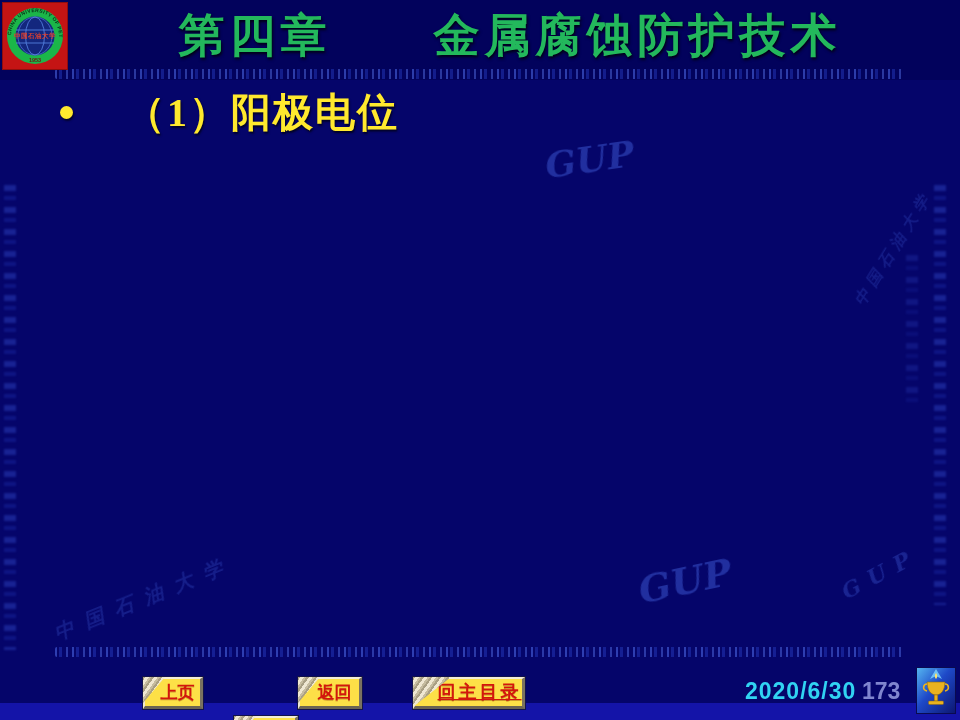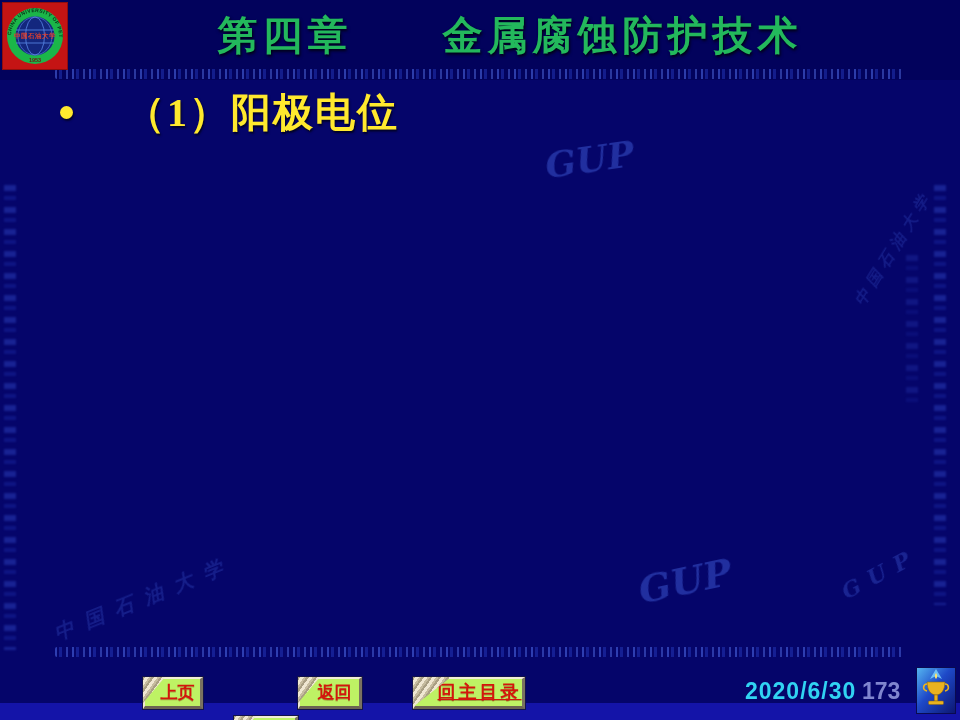--- a/index.html
+++ b/index.html
@@ -9,21 +9,21 @@
     font-family:"Liberation Sans",sans-serif;
   }
   .top-band{position:absolute;left:0;top:0;width:960px;height:80px;background:#02025c;}
   .bottom-band{position:absolute;left:0;bottom:0;width:960px;height:17px;background:#1414a8;}
 
   
   .title{
     position:absolute;left:80px;top:8px;width:860px;height:58px;
     text-align:center;
     font-family:"Liberation Serif","DejaVu Serif",serif;
-    font-weight:bold;font-size:40px;line-height:56px;
+    font-weight:bold;font-size:46px;line-height:56px;
     color:#23b85c;letter-spacing:5px;
     text-shadow:1px 2px 3px rgba(0,0,0,.8);
     white-space:nowrap;
   }
 
   
   .hstrip{
     position:absolute;height:10px;
     background:repeating-linear-gradient(90deg,
       rgba(80,110,235,.55) 0 2px, rgba(20,20,110,0) 2px 4px,
@@ -74,21 +74,21 @@
     font-weight:bold;font-size:40px;line-height:50px;
     color:#ffe92e;letter-spacing:2px;
     text-shadow:1px 2px 2px rgba(0,0,0,.65);
     text-align:justify;
   }
   .indent .ptext{text-indent:2em;}
 
   
   .nav-btn{
     position:absolute;top:677px;height:32px;box-sizing:border-box;
-    background:#bef264;
+    background:#fde047;
     border-top:2px solid #f3edda;border-left:2px solid #efe8d2;
     border-bottom:3px solid #6b6453;border-right:3px solid #7a7260;
     outline:1px solid #12124a;
     color:#d3160c;
     font-family:"Liberation Serif","DejaVu Serif",serif;
     font-weight:bold;font-size:17px;line-height:27px;
     text-align:center;cursor:pointer;padding-left:10px;
     text-shadow:0 1px 0 rgba(120,20,0,.35);
   }
   .nav-btn .fold{

